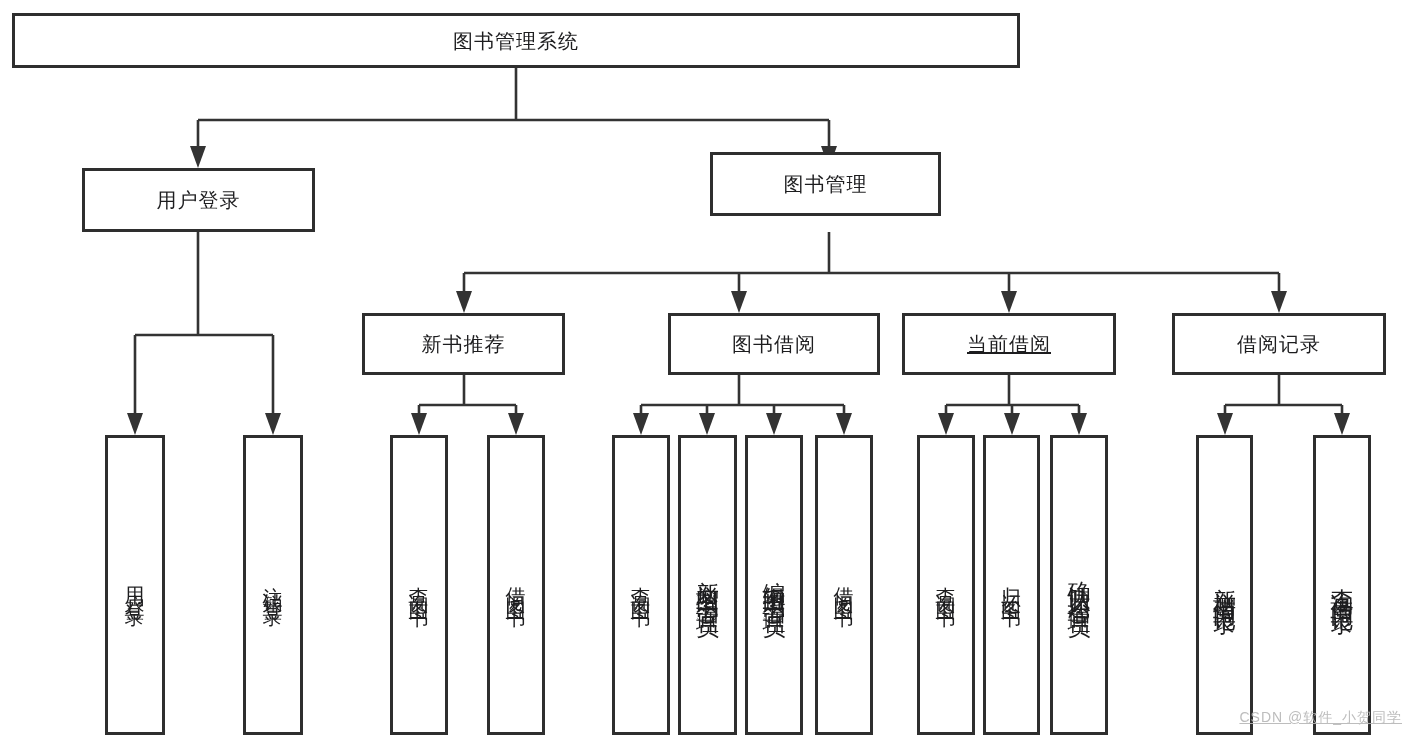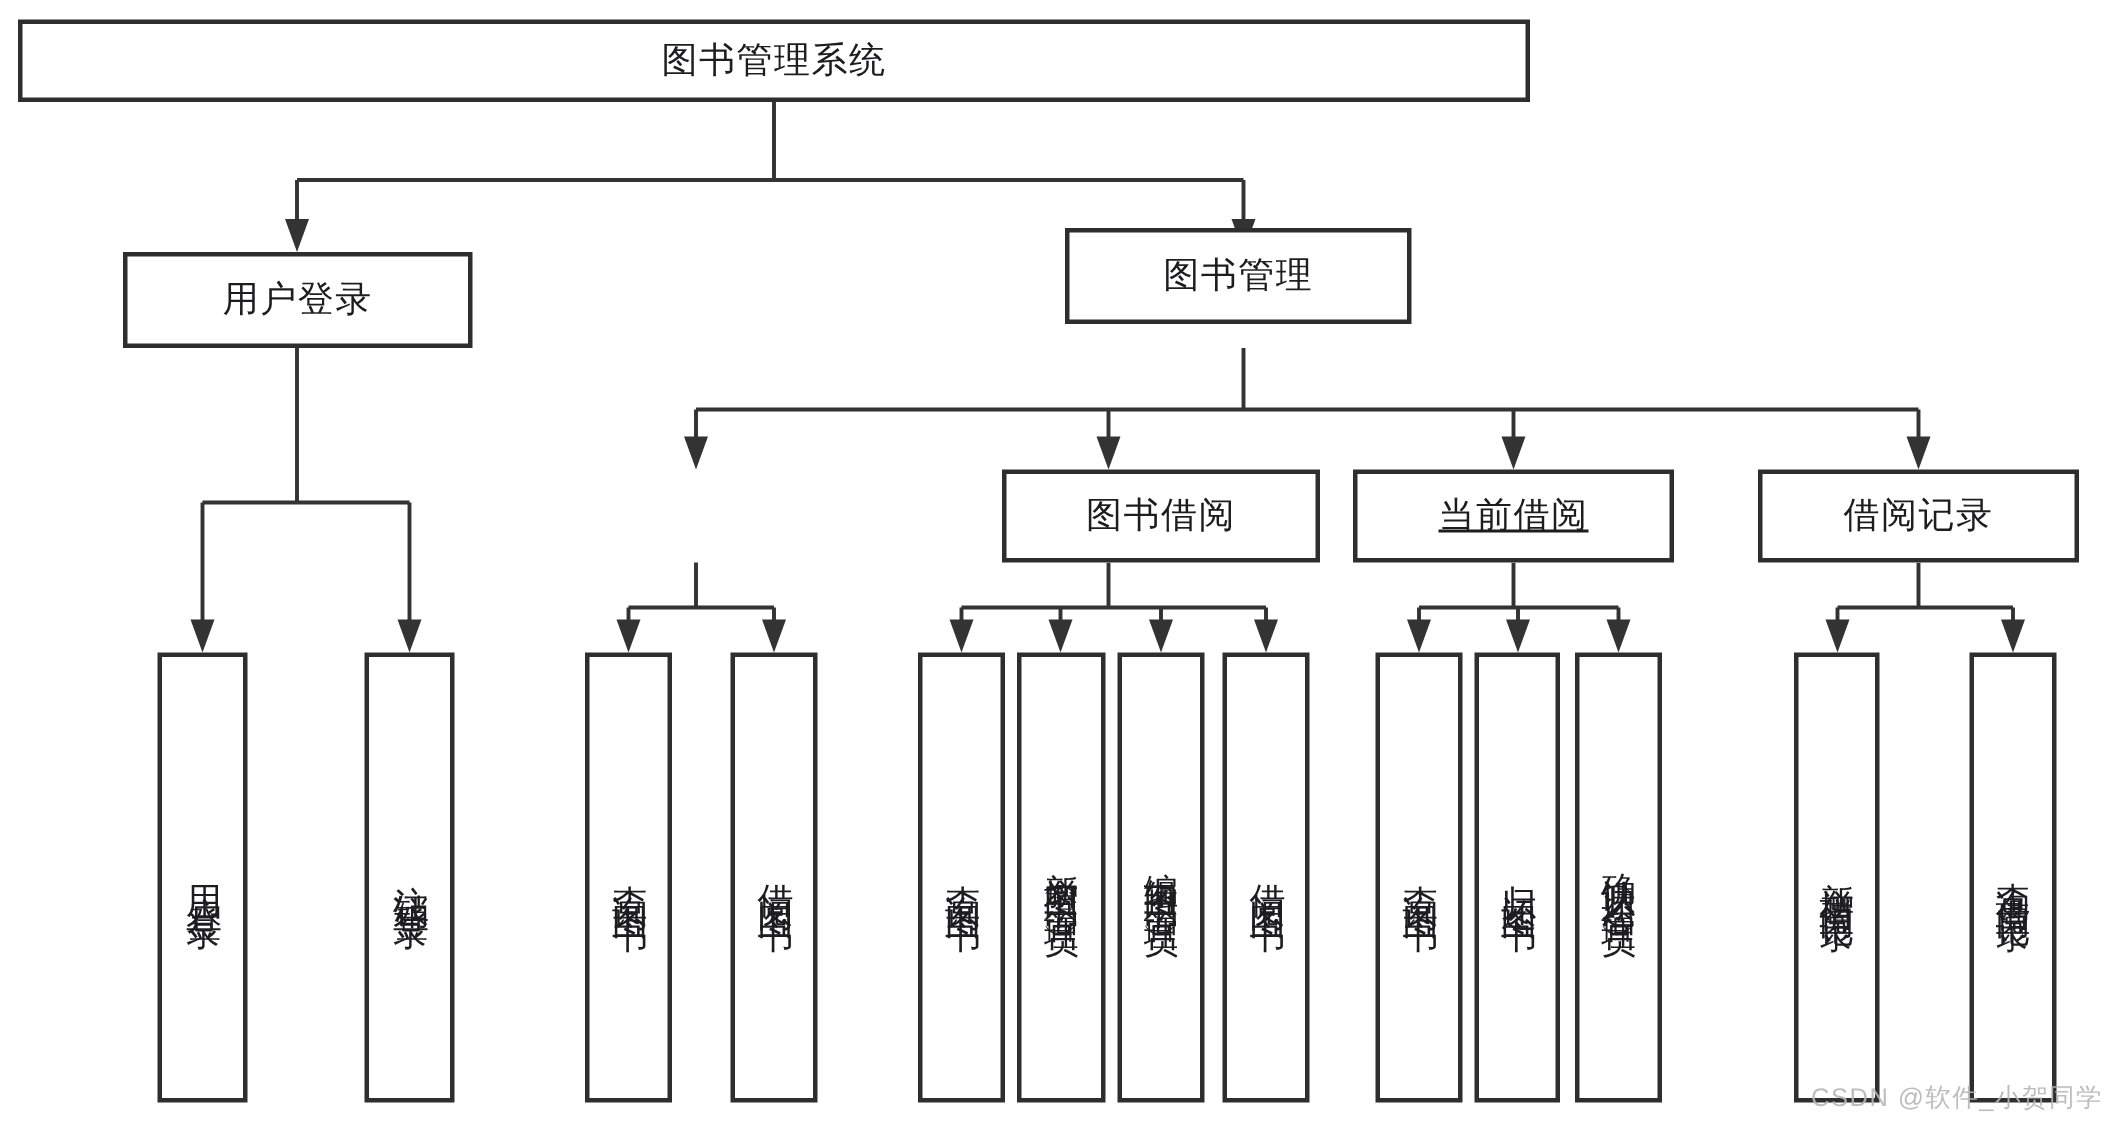--- a/index.html
+++ b/index.html
@@ -7,32 +7,32 @@
     width:1405px;height:747px;background:#ffffff;
     font-family:"Liberation Sans","DejaVu Sans",sans-serif;
     position:relative;overflow:hidden;
   }
   .canvas{position:absolute;left:0;top:0;width:1405px;height:747px;background:#ffffff;}
   svg.connectors{position:absolute;left:0;top:0;width:1405px;height:747px;pointer-events:none;}
   .node{
     position:absolute;box-sizing:border-box;
     border:3px solid #2e2e2e;background:#ffffff;
     display:flex;align-items:center;justify-content:center;
-    color:#1d1d1f;font-size:24px;line-height:1;letter-spacing:1px;
+    color:#1d1d1f;font-size:20px;line-height:1;letter-spacing:1px;
     z-index:2;
   }
   .vnode{
     writing-mode:vertical-rl;text-orientation:mixed;
     letter-spacing:7px;line-height:1;padding:6px 0;
   }
   .vnode.long{letter-spacing:5px;font-size:23px;}
   .watermark{
-    position:absolute;right:3px;bottom:4px;
-    font-size:17px;color:#b6b6b6;letter-spacing:1px;
-    z-index:6;opacity:.9;white-space:nowrap;
+    position:absolute;right:3px;bottom:20px;
+    font-size:14px;color:#b6b6b6;letter-spacing:1px;
+    z-index:6;opacity:.9;white-space:nowrap;text-decoration:underline;
   }
 </style>
 </head>
 <body>
 
 <div class="canvas">
 
   <svg class="connectors" viewBox="0 0 1405 747" xmlns="http://www.w3.org/2000/svg">
     <g stroke="#333333" stroke-width="2.6" fill="none">
 
@@ -77,20 +77,23 @@
     <span>图书管理系统</span>
   </div>
 
   <div class="node" style="left:82px;top:168px;width:233px;height:64px;">
     <span>用户登录</span>
   </div>
   <div class="node" style="left:710px;top:152px;width:231px;height:64px;">
     <span>图书管理</span>
   </div>
 
+  <div class="node" style="left:362px;top:313px;width:203px;height:62px;">
+    <span>新书推荐</span>
+  </div>
   <div class="node" style="left:633px;top:313px;width:212px;height:62px;margin-left:35px;">
     <span>图书借阅</span>
   </div>
   <div class="node" style="left:902px;top:313px;width:214px;height:62px;text-decoration:underline;">
     <span>当前借阅</span>
   </div>
   <div class="node" style="left:1172px;top:313px;width:214px;height:62px;">
     <span>借阅记录</span>
   </div>
 

